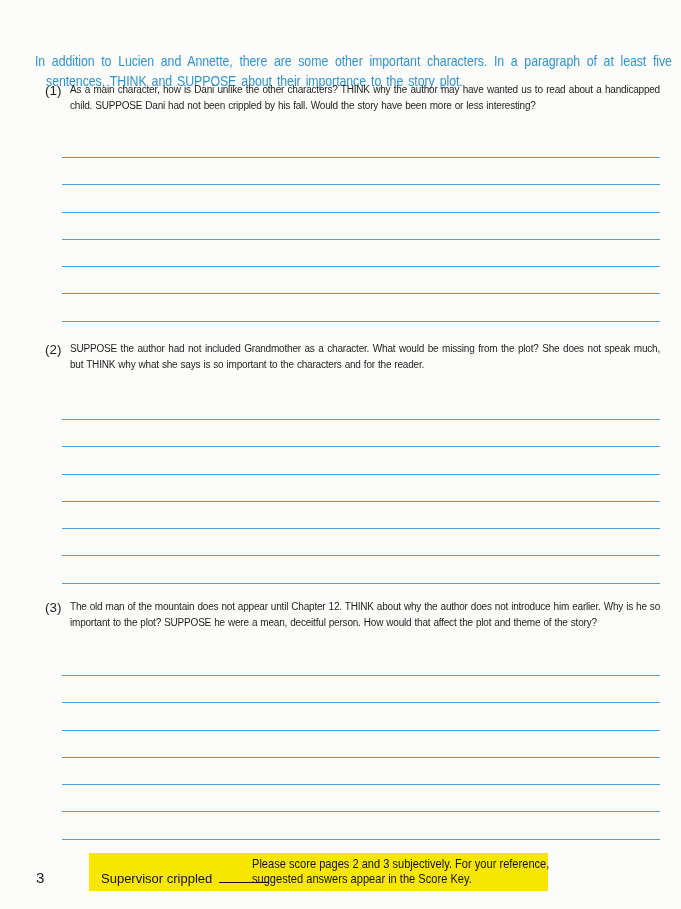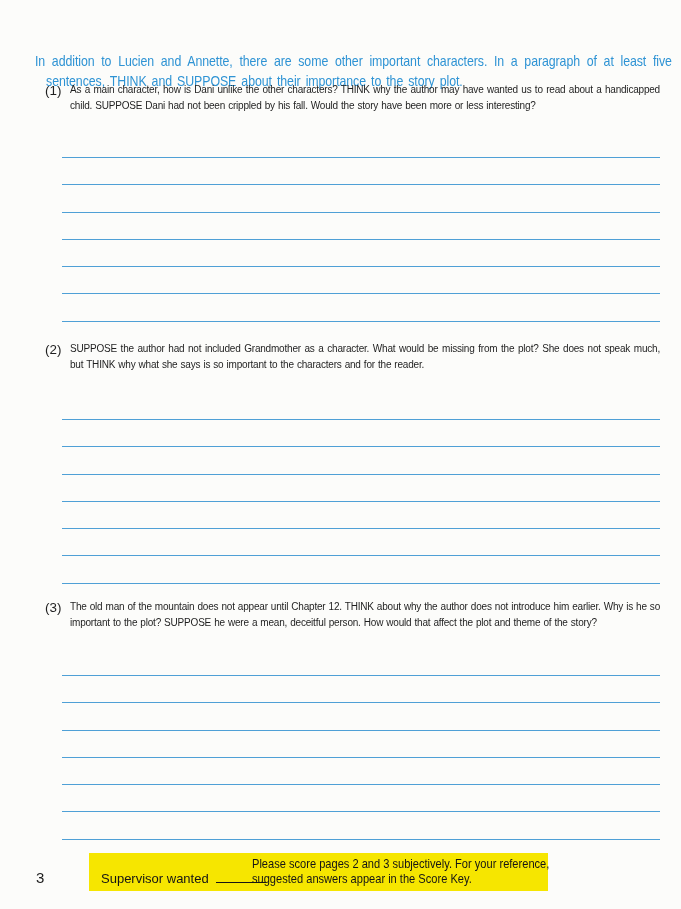--- a/index.html
+++ b/index.html
@@ -121,21 +121,21 @@
       <div class="answer-line"></div>
       <div class="answer-line"></div>
       <div class="answer-line"></div>
       <div class="answer-line"></div>
     </div>
 
   <div class="page-number">3</div>
 
   <div class="footer-highlight">
     <div class="supervisor">
-      <span>Supervisor wanted</span><span class="supervisor-blank"></span>
+      <span>Supervisor crippled</span><span class="supervisor-blank"></span>
     </div>
     <div class="score-note">
       <div>Please score pages 2 and 3 subjectively. For your reference,</div>
       <div>suggested answers appear in the Score Key.</div>
     </div>
   </div>
 
 </div>
 
 </body></html>

